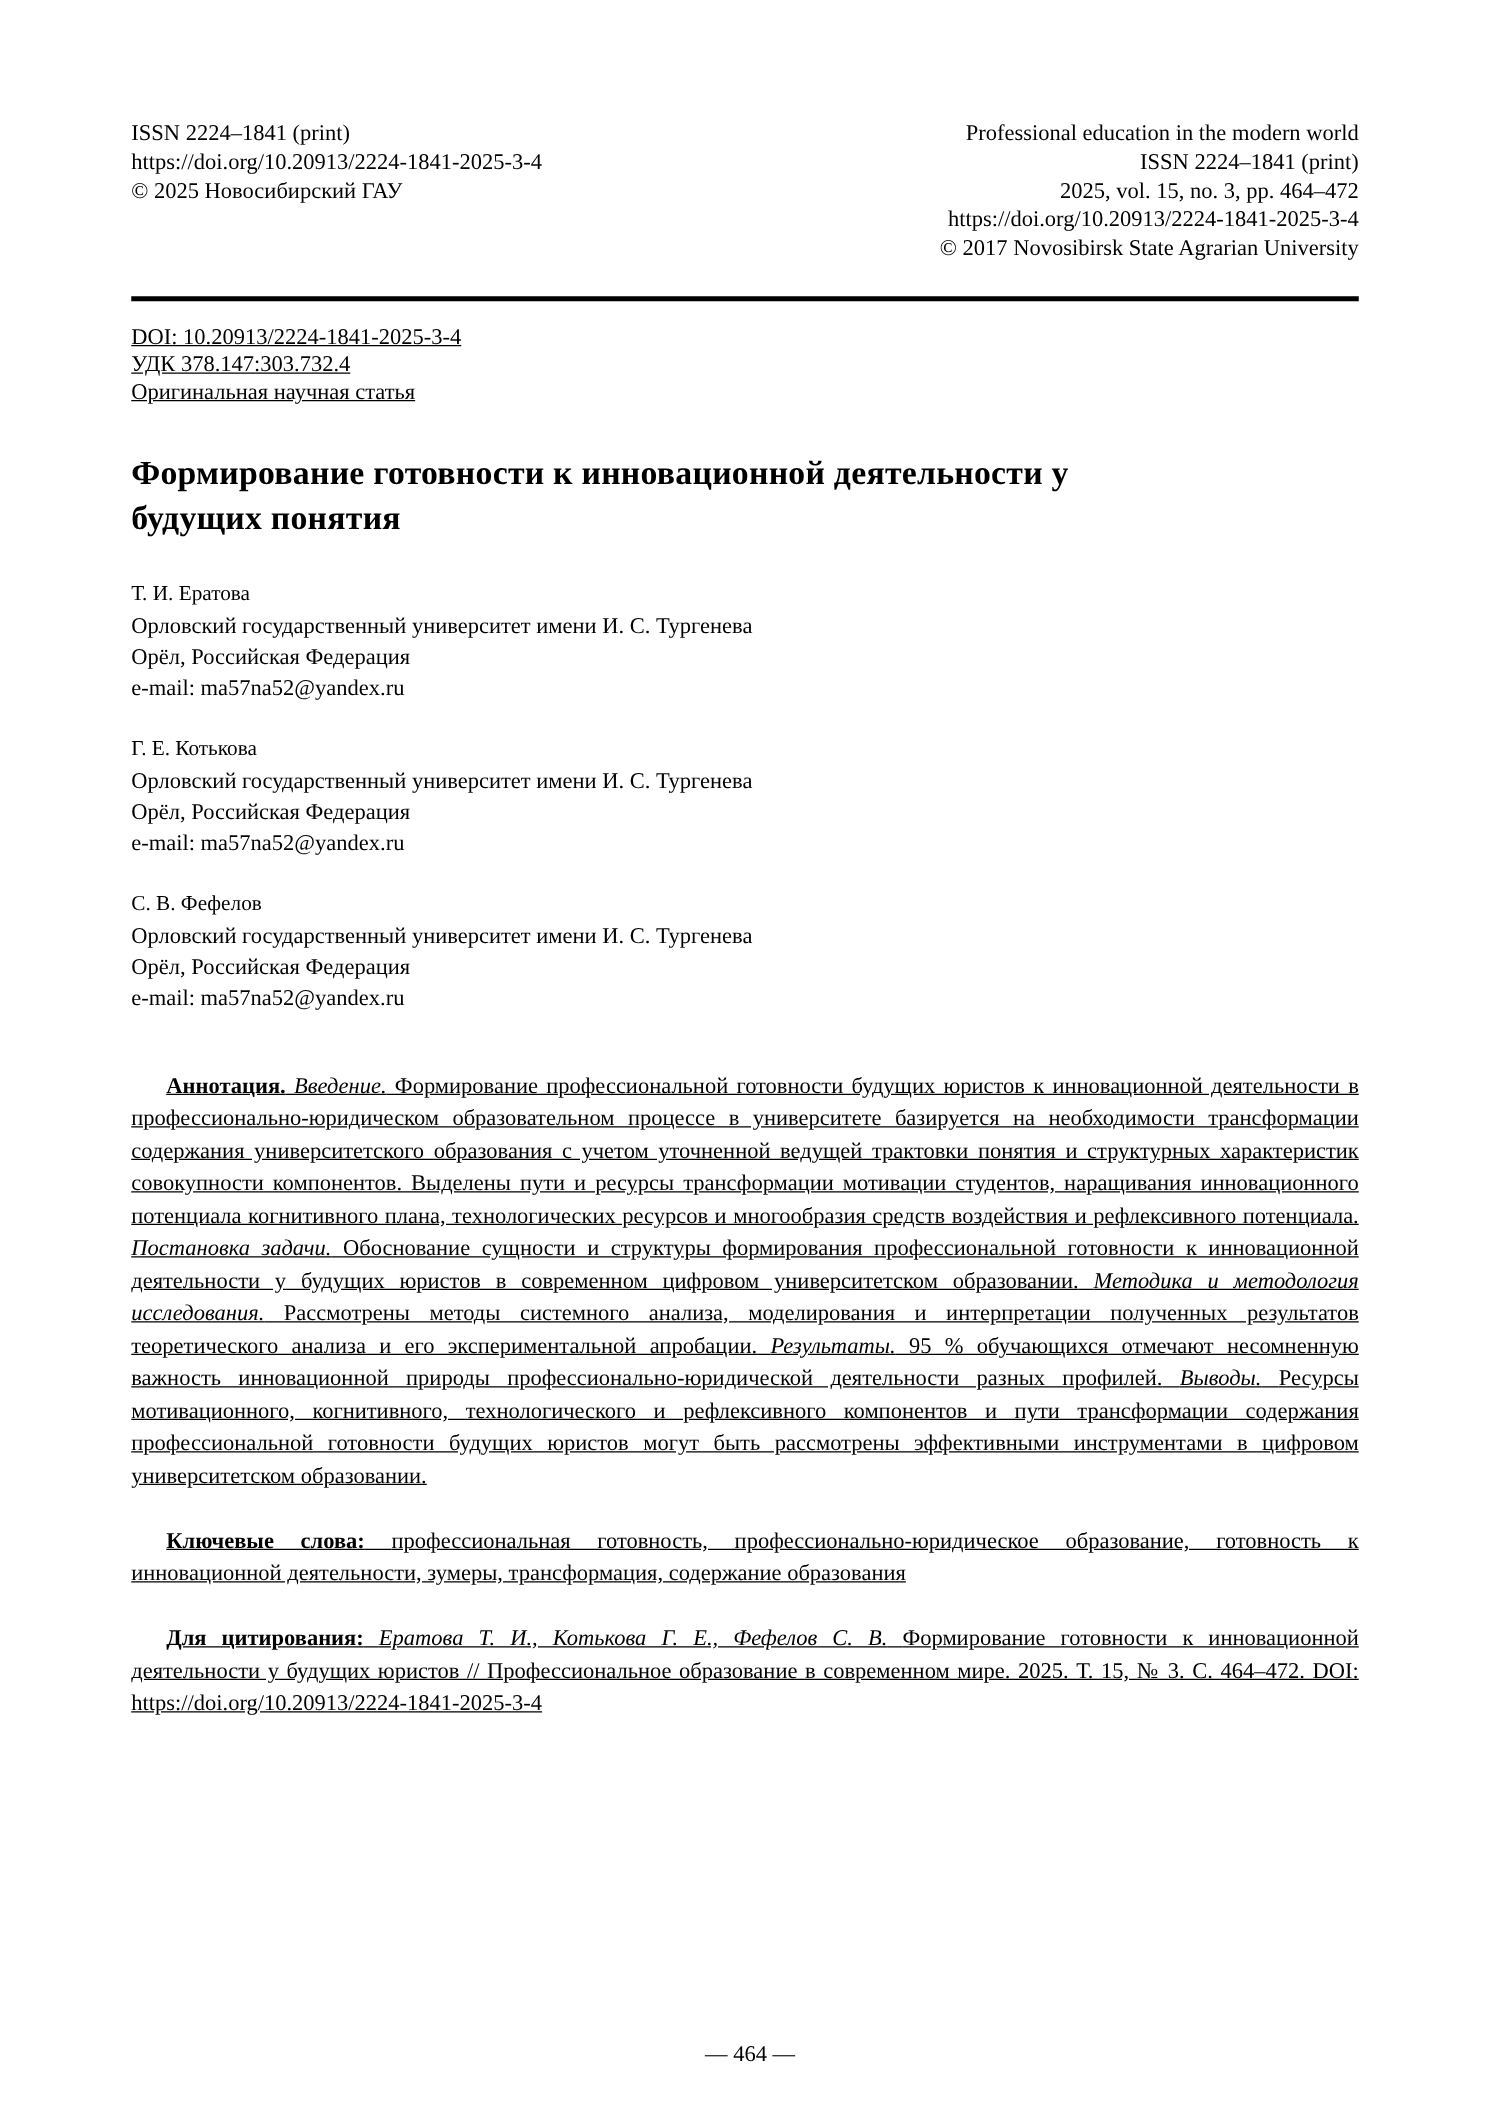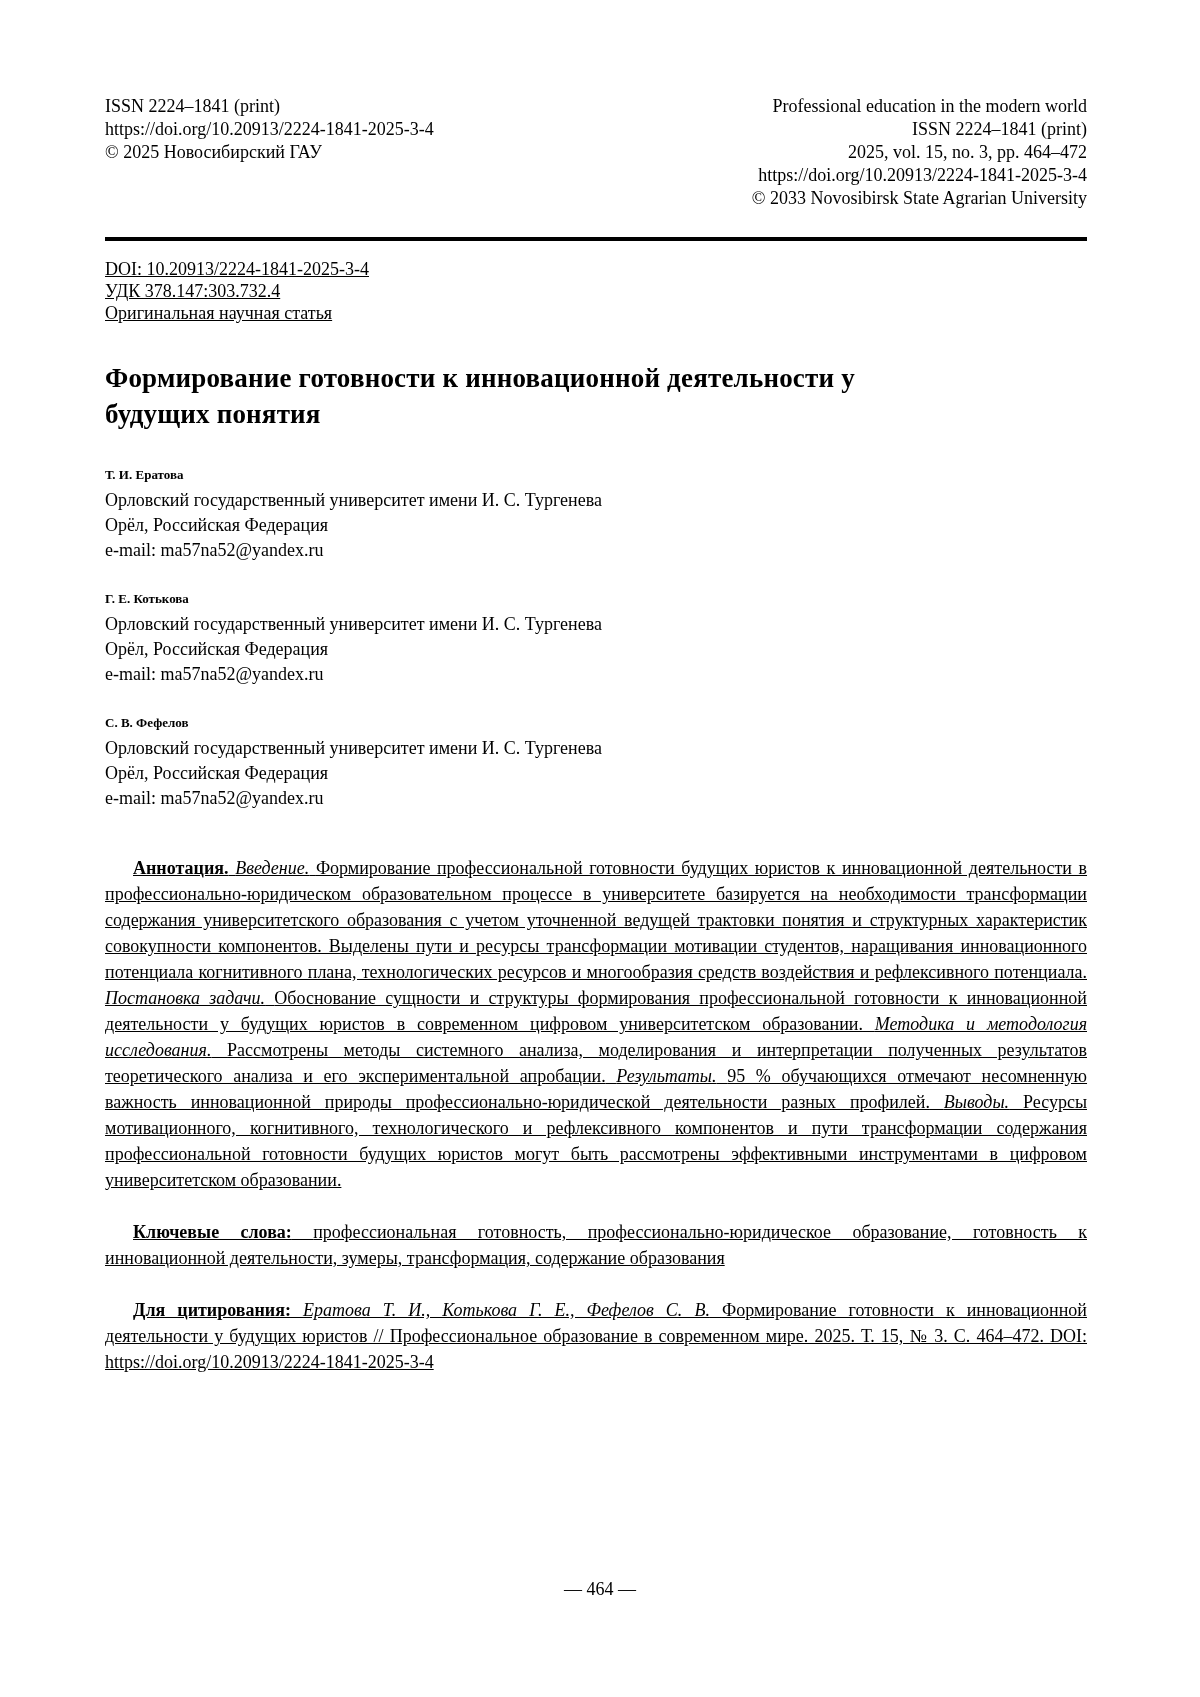--- a/index.html
+++ b/index.html
@@ -49,22 +49,22 @@
     font-size: 27px;
     font-weight: bold;
     line-height: 36px;
     max-width: 750px;
     letter-spacing: 0.2px;
   }
   
   .authors { margin-top: 30px; }
   .author-block { margin: 0 0 23px 0; }
   .author-name {
-    font-weight: bold;
-    font-size: 13px;
+    font-weight: normal;
+    font-size: 17px;
     line-height: 26px;
   }
   .author-line {
     font-size: 18px;
     line-height: 25px;
   }
   
   .body-par {
     margin: 0;
     font-size: 18px;
@@ -74,21 +74,21 @@
     text-decoration: underline;
   }
   .abstract-par  { margin-top: 44px; }
   .keywords-par  { margin-top: 26px; }
   .citation-par  { margin-top: 26px; }
   .b  { font-weight: bold; }
   .it { font-style: italic; }
   
   .footer {
     position: absolute;
-    top: 1578px;
+    top: 1632px;
     left: 0;
     width: 1200px;
     text-align: center;
     font-size: 18px;
     line-height: 22px;
   }
 </style>
 </head>
 <body>
 
@@ -98,21 +98,21 @@
     <div class="left">
       <div>ISSN 2224–1841 (print)</div>
       <div>https://doi.org/10.20913/2224-1841-2025-3-4</div>
       <div>© 2025 Новосибирский ГАУ</div>
     </div>
     <div class="right">
       <div>Professional education in the modern world</div>
       <div>ISSN 2224–1841 (print)</div>
       <div>2025, vol. 15, no. 3, pp. 464–472</div>
       <div>https://doi.org/10.20913/2224-1841-2025-3-4</div>
-      <div>© 2033 Novosibirsk State Agrarian University</div>
+      <div>© 2017 Novosibirsk State Agrarian University</div>
     </div>
   </div>
 
   <hr class="rule">
 
   <div class="meta">
     <div>DOI: 10.20913/2224-1841-2025-3-4</div>
     <div>УДК 378.147:303.732.4</div>
     <div>Оригинальная научная статья</div>
   </div>

